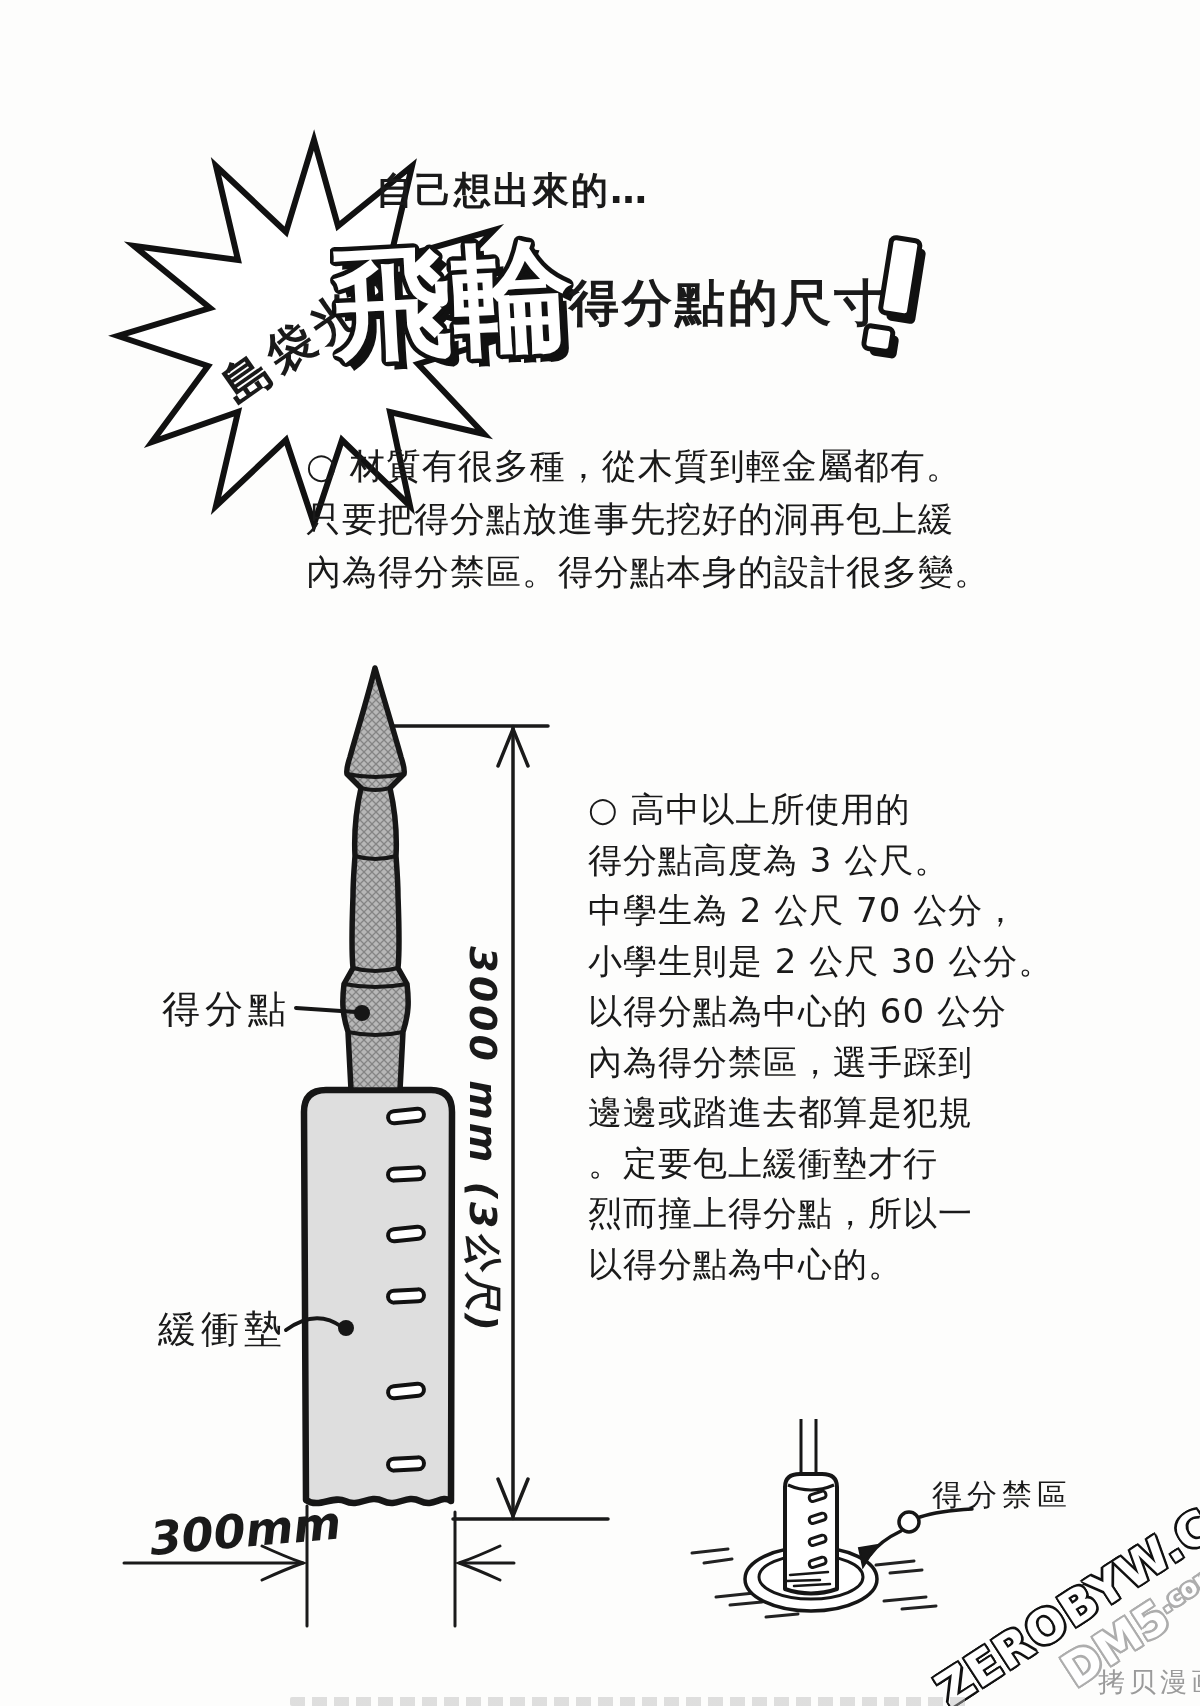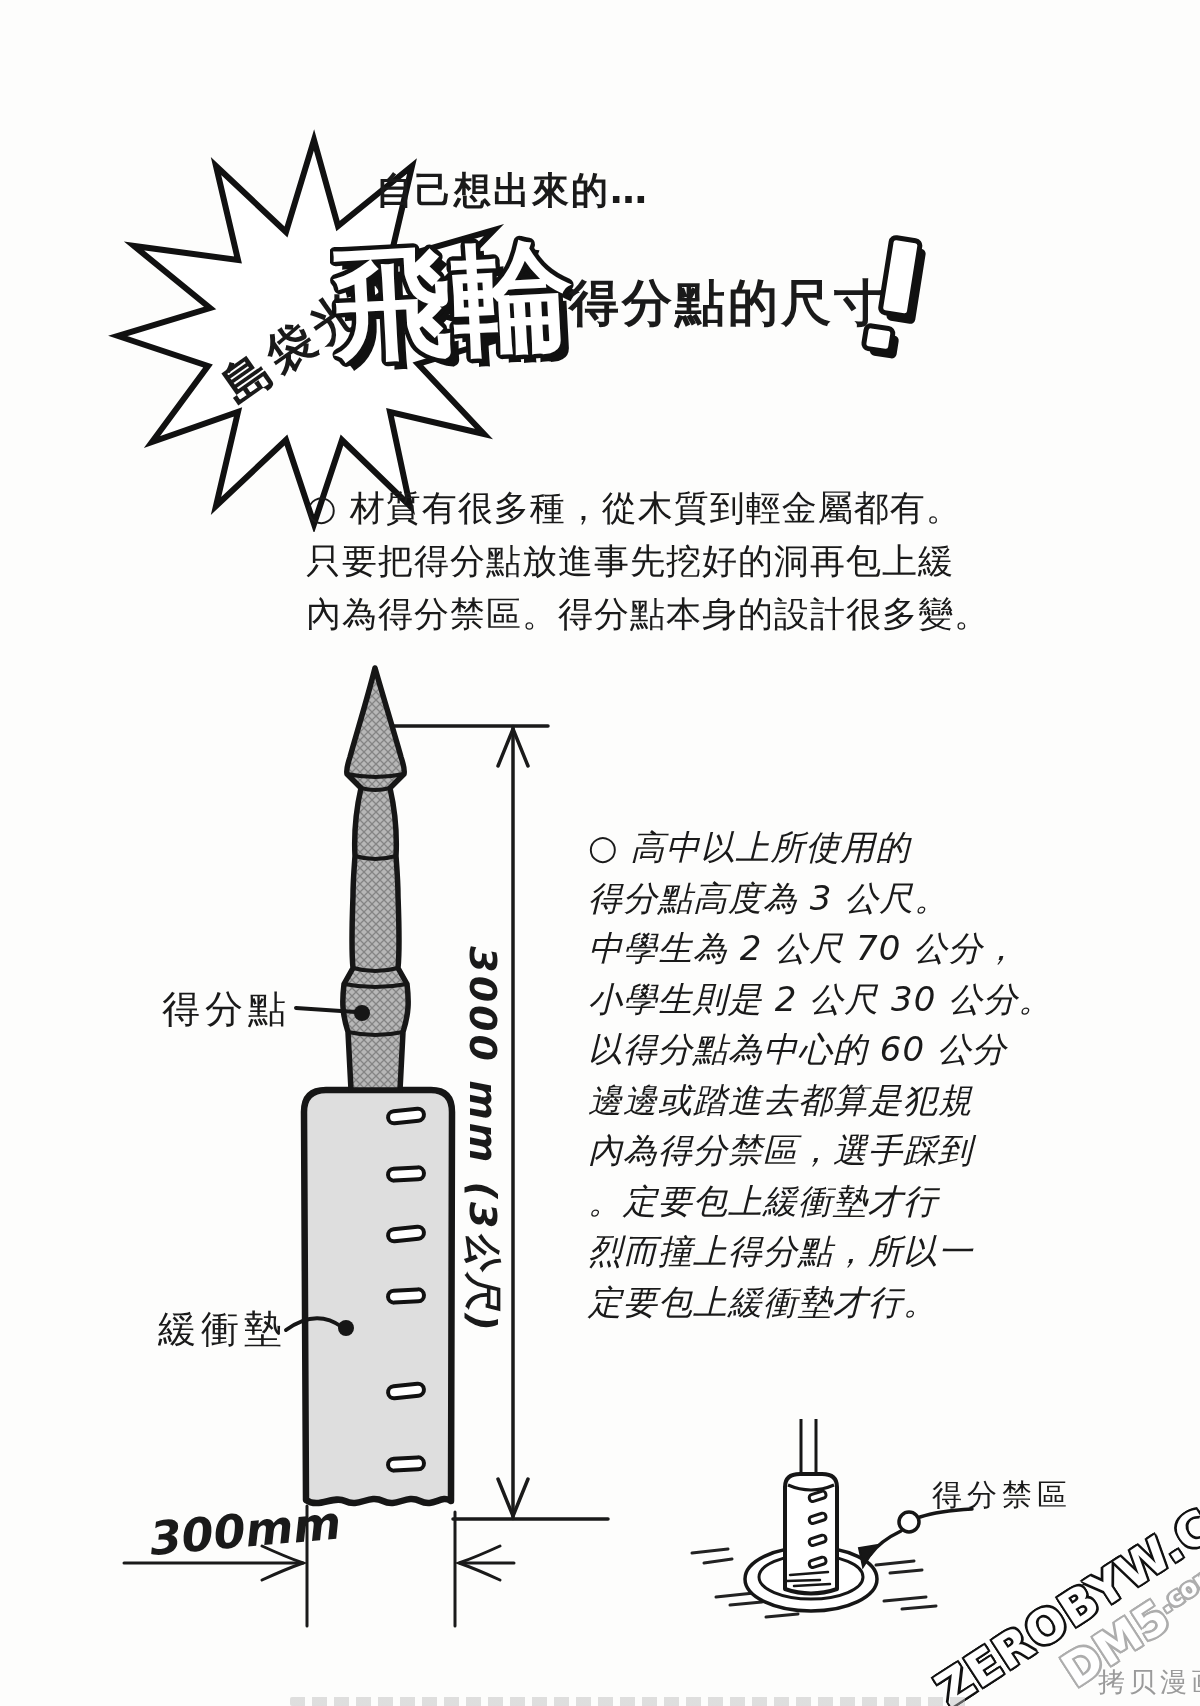--- a/index.html
+++ b/index.html
@@ -71,37 +71,37 @@
 
   <svg class="abs" style="left:856px;top:232px;" width="76" height="134" viewBox="0 0 76 134">
     <g transform="rotate(9 38 62)">
       <rect x="27" y="6" width="29" height="76" rx="5" fill="#111" transform="translate(7,7)"></rect>
       <rect x="27" y="6" width="29" height="76" rx="5" fill="#fff" stroke="#111" stroke-width="5"></rect>
       <rect x="16" y="97" width="27" height="23" rx="5" fill="#111" transform="translate(7,6)"></rect>
       <rect x="16" y="97" width="27" height="23" rx="5" fill="#fff" stroke="#111" stroke-width="5"></rect>
     </g>
   </svg>
 
-  <div class="abs para" style="left:306px;top:440px;margin-top:42px;">
+  <div class="abs para" style="left:306px;top:440px;">
     <div>○ 材質有很多種，從木質到輕金屬都有。</div>
     <div>只要把得分點放進事先挖好的洞再包上緩</div>
     <div>內為得分禁區。得分點本身的設計很多變。</div>
   </div>
 
-  <div class="abs para2" style="left:588px;top:822px;font-style:italic;">
+  <div class="abs para2" style="left:588px;top:784px;">
     <div>○ 高中以上所使用的</div>
     <div>得分點高度為 3 公尺。</div>
     <div>中學生為 2 公尺 70 公分，</div>
     <div>小學生則是 2 公尺 30 公分。</div>
     <div>以得分點為中心的 60 公分</div>
+    <div>內為得分禁區，選手踩到</div>
     <div>邊邊或踏進去都算是犯規</div>
-    <div>內為得分禁區，選手踩到</div>
     <div>。定要包上緩衝墊才行</div>
     <div>烈而撞上得分點，所以一</div>
-    <div>定要包上緩衝墊才行。</div>
+    <div>以得分點為中心的。</div>
   </div>
 
   <svg class="abs" style="left:100px;top:640px;" width="520" height="1000" viewBox="0 0 520 1000">
     <defs>
       <pattern id="hatch" width="8" height="8" patternUnits="userSpaceOnUse">
         <rect width="8" height="8" fill="#b7b7b7"></rect>
         <path d="M0,0 L8,8 M8,0 L0,8" stroke="#848484" stroke-width="1.3"></path>
       </pattern>
     </defs>
 

